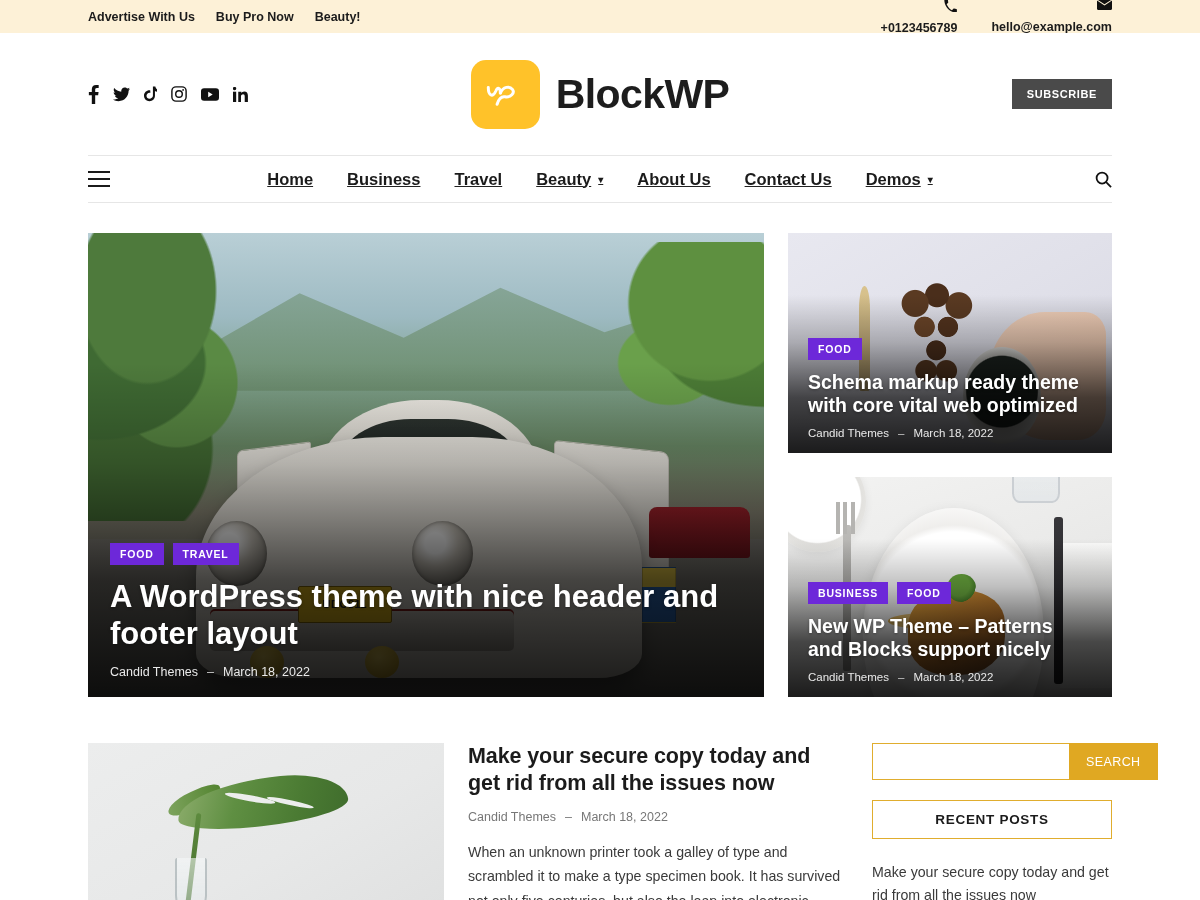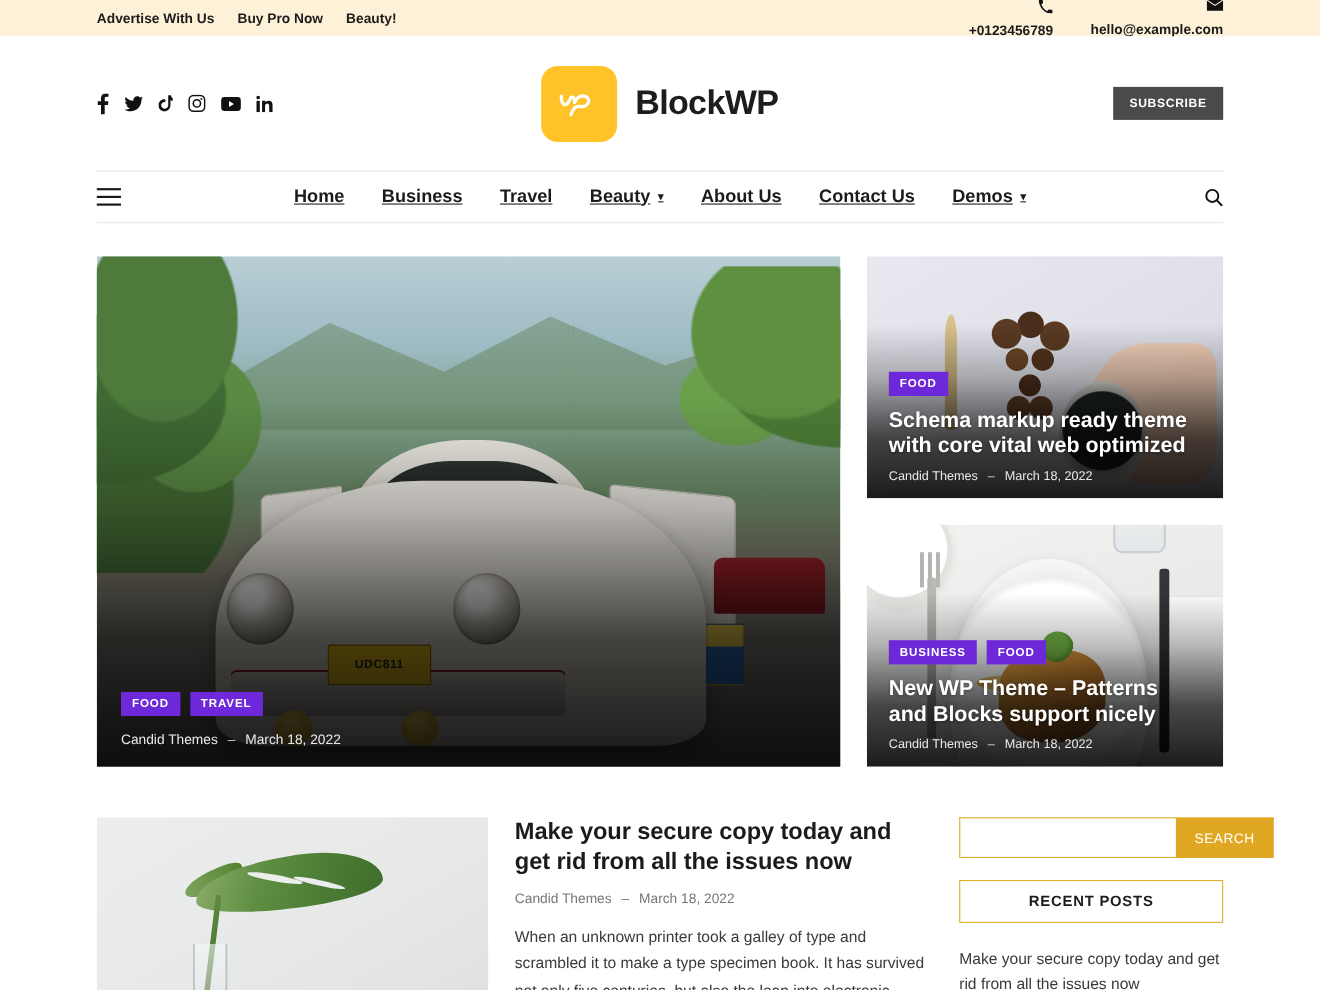--- a/index.html
+++ b/index.html
@@ -41,21 +41,21 @@
     display: flex; align-items: center; justify-content: center;
     gap: 16px; pointer-events: none;
   }
   .brand > * { pointer-events: auto; }
   .logo-mark {
     width: 69px; height: 69px; border-radius: 15px;
     background: #ffc229;
     display: flex; align-items: center; justify-content: center;
   }
   .brand-name {
-    font-size: 31px; font-weight: bold; letter-spacing: -0.6px;
+    font-size: 41px; font-weight: bold; letter-spacing: -0.6px;
     color: #1d1d1d;
   }
   .subscribe-btn {
     margin-left: auto;
     background: #4a4a4a; color: #fff;
     border: none;
     font-size: 11px; font-weight: bold; letter-spacing: 0.6px;
     padding: 9px 15px;
     font-family: "Liberation Sans", sans-serif;
     cursor: pointer;
@@ -516,20 +516,21 @@
           <div class="fog b"></div>
         <div class="plate">UDC811</div>
         <div class="sticker"></div>
       </div>
       <div class="shade"></div>
       <div class="content">
         <div class="cat-row">
           <span class="cat">FOOD</span>
           <span class="cat">TRAVEL</span>
         </div>
+        <div class="card-title">A WordPress theme with nice header and footer layout</div>
         <div class="meta">
           <span>Candid Themes</span>
           <span class="dash">–</span>
           <span>March 18, 2022</span>
         </div>
       </div>
     </div>
 
     <div class="hero-side">
 

